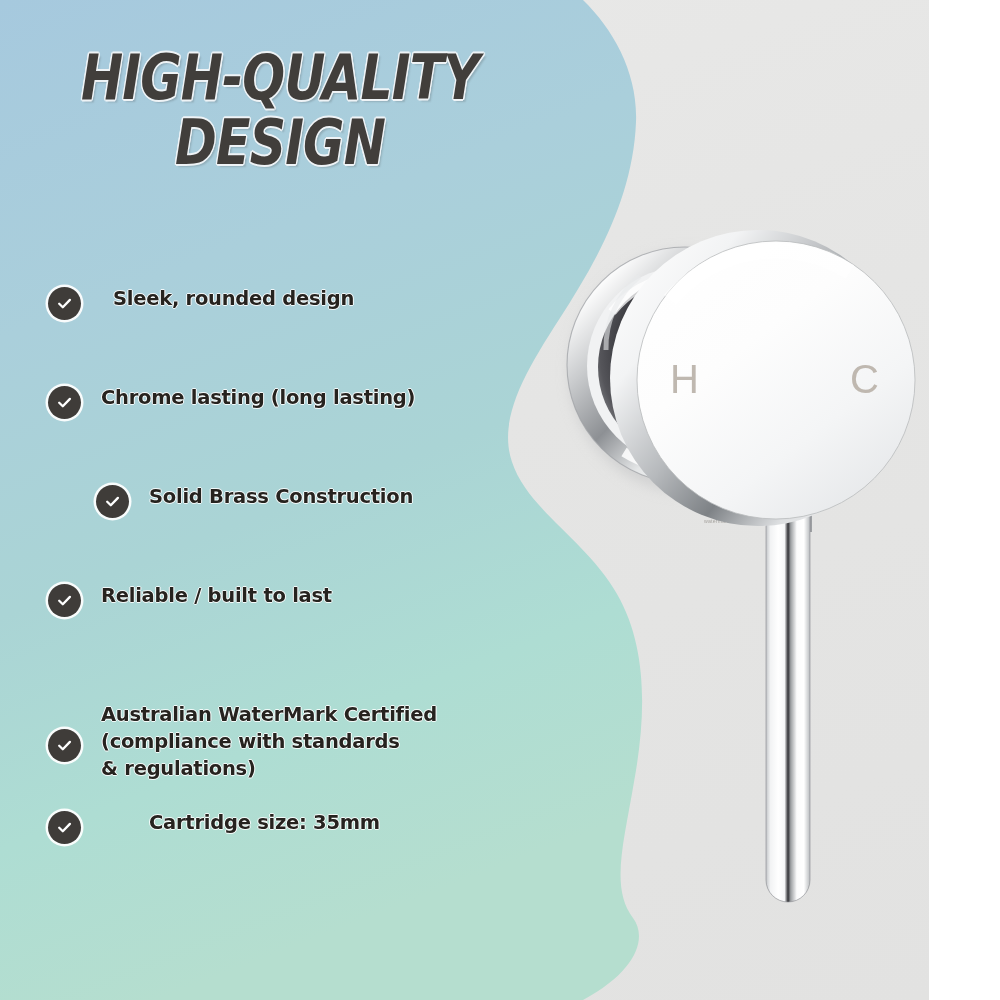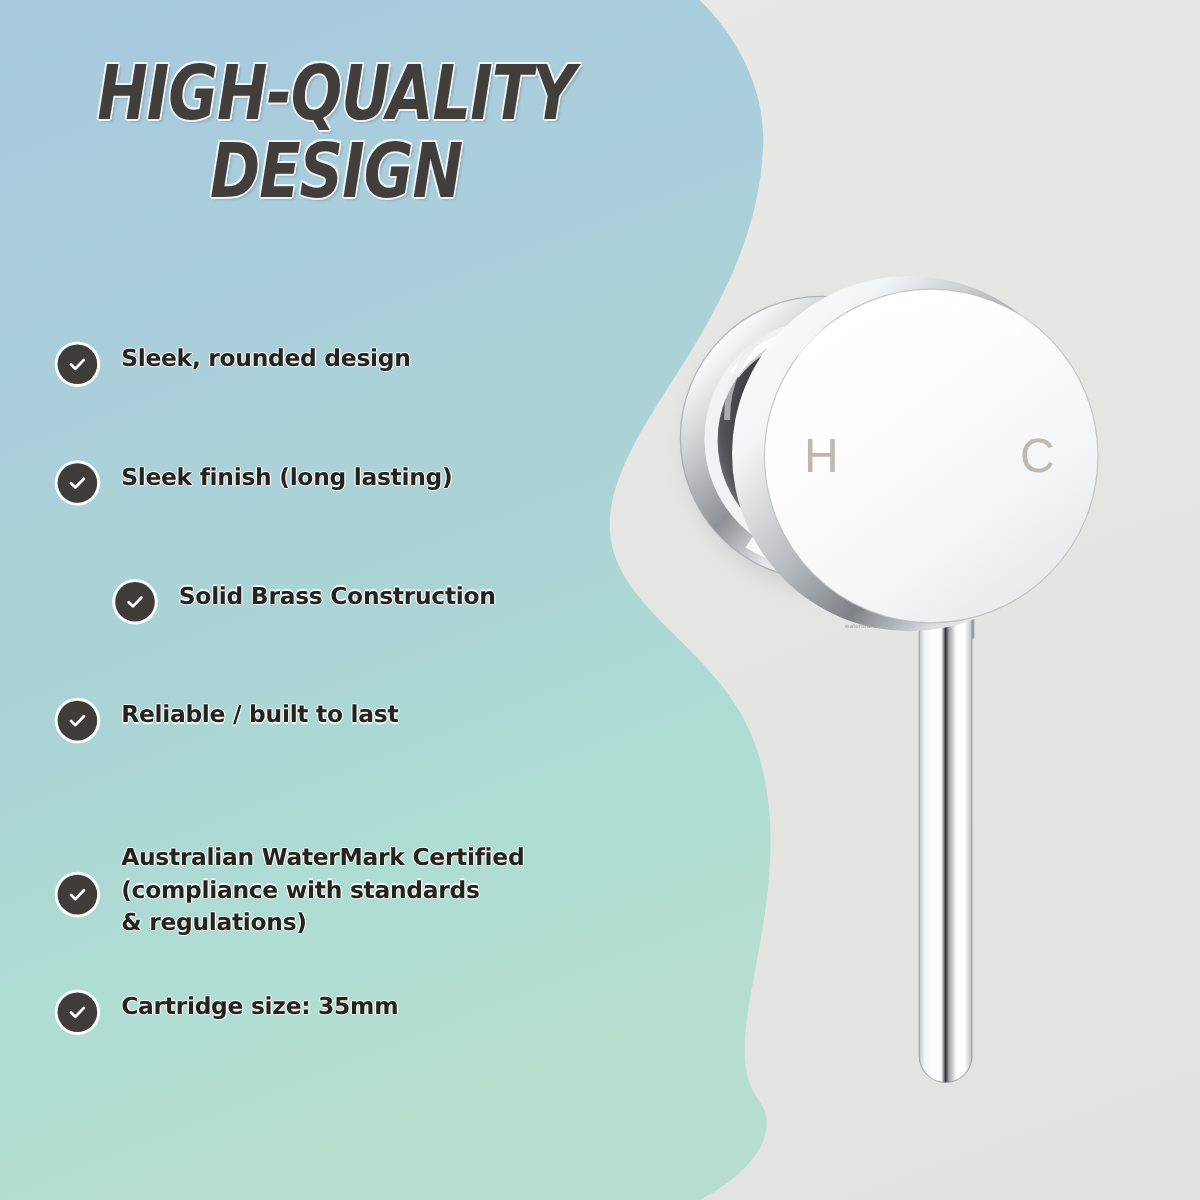--- a/index.html
+++ b/index.html
@@ -3,21 +3,21 @@
 <meta charset="utf-8">
 <title>High-Quality Design</title>
 <style>
   html, body {
     margin: 0;
     padding: 0;
     background: #ffffff;
   }
   #poster {
     position: relative;
-    width: 1000px;
+    width: 929px;
     height: 1000px;
     overflow: hidden;
     background: #e6e6e5;
     font-family: "Liberation Sans", sans-serif;
     -webkit-font-smoothing: antialiased;
   }
 
   
   .bg-right {
     position: absolute;
@@ -163,36 +163,36 @@
     </svg>
   </div>
 
   <div class="headline">
     <span class="hl-line line1">HIGH-QUALITY</span>
     <span class="hl-line line2">DESIGN</span>
   </div>
 
   <div class="features">
 
-    <div class="feature" style="top:0px;">
+    <div class="feature" style="top:0px;gap:12px;">
       <span class="check-badge">
         <svg width="19" height="19" viewBox="0 0 19 19">
             <path d="M4.2 9.8 L7.8 13.3 L14.9 5.9" fill="none" stroke="#ffffff" stroke-width="2.3" stroke-linecap="round" stroke-linejoin="round"></path>
           </svg>
       </span>
       <span class="feature-text">Sleek, rounded design</span>
     </div>
 
     <div class="feature" style="top:99px;">
       <span class="check-badge">
         <svg width="19" height="19" viewBox="0 0 19 19">
             <path d="M4.2 9.8 L7.8 13.3 L14.9 5.9" fill="none" stroke="#ffffff" stroke-width="2.3" stroke-linecap="round" stroke-linejoin="round"></path>
           </svg>
       </span>
-      <span class="feature-text">Sleek finish (long lasting)</span>
+      <span class="feature-text">Chrome lasting (long lasting)</span>
     </div>
 
     <div class="feature" style="top:198px;padding-left:48px;">
       <span class="check-badge">
         <svg width="19" height="19" viewBox="0 0 19 19">
             <path d="M4.2 9.8 L7.8 13.3 L14.9 5.9" fill="none" stroke="#ffffff" stroke-width="2.3" stroke-linecap="round" stroke-linejoin="round"></path>
           </svg>
       </span>
       <span class="feature-text">Solid Brass Construction</span>
     </div>
@@ -210,21 +210,21 @@
       <span class="check-badge">
         <svg width="19" height="19" viewBox="0 0 19 19">
             <path d="M4.2 9.8 L7.8 13.3 L14.9 5.9" fill="none" stroke="#ffffff" stroke-width="2.3" stroke-linecap="round" stroke-linejoin="round"></path>
           </svg>
       </span>
       <span class="feature-text">Australian WaterMark Certified
 (compliance with standards
 &amp; regulations)</span>
     </div>
 
-    <div class="feature" style="top:540px;">
+    <div class="feature" style="top:524px;gap:48px;">
       <span class="check-badge">
         <svg width="19" height="19" viewBox="0 0 19 19">
             <path d="M4.2 9.8 L7.8 13.3 L14.9 5.9" fill="none" stroke="#ffffff" stroke-width="2.3" stroke-linecap="round" stroke-linejoin="round"></path>
           </svg>
       </span>
       <span class="feature-text">Cartridge size: 35mm</span>
     </div>
 
   </div>
 

